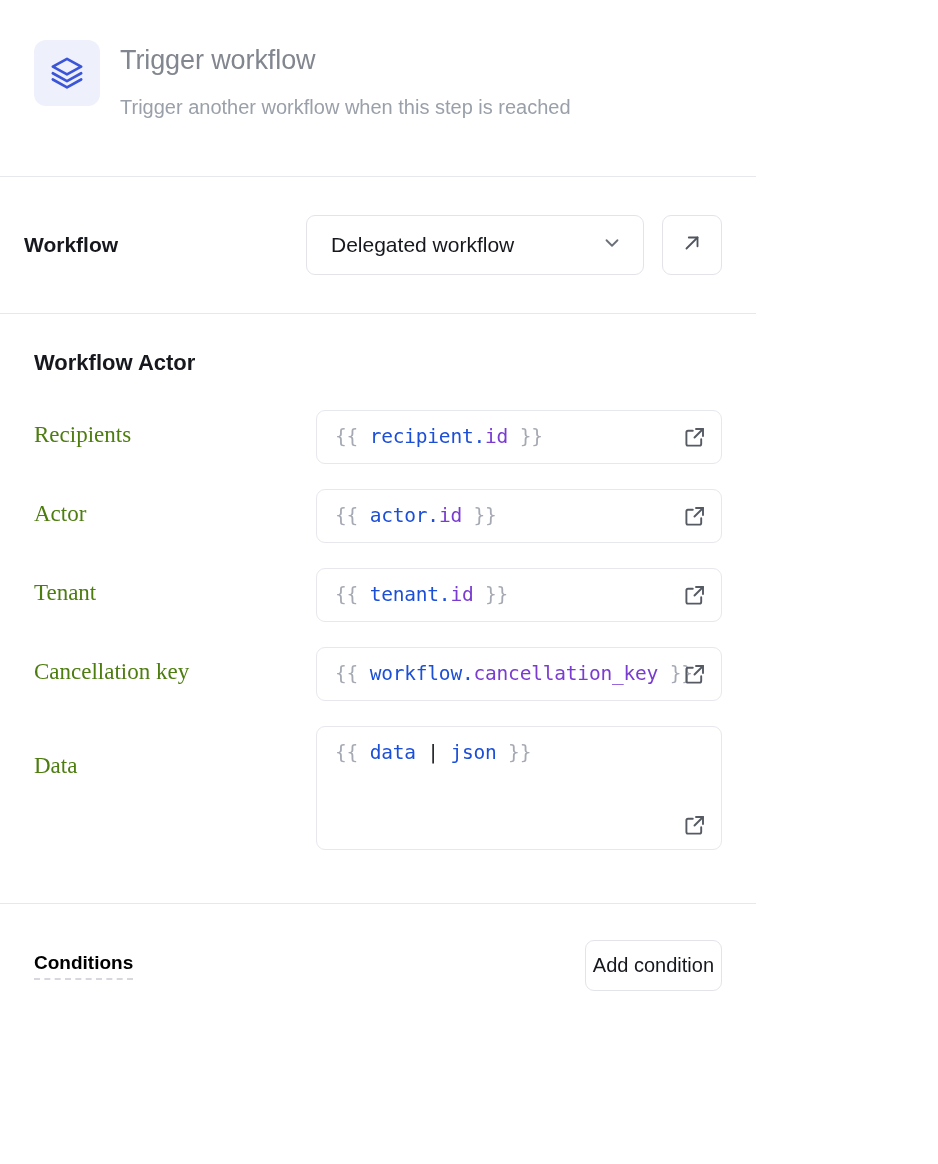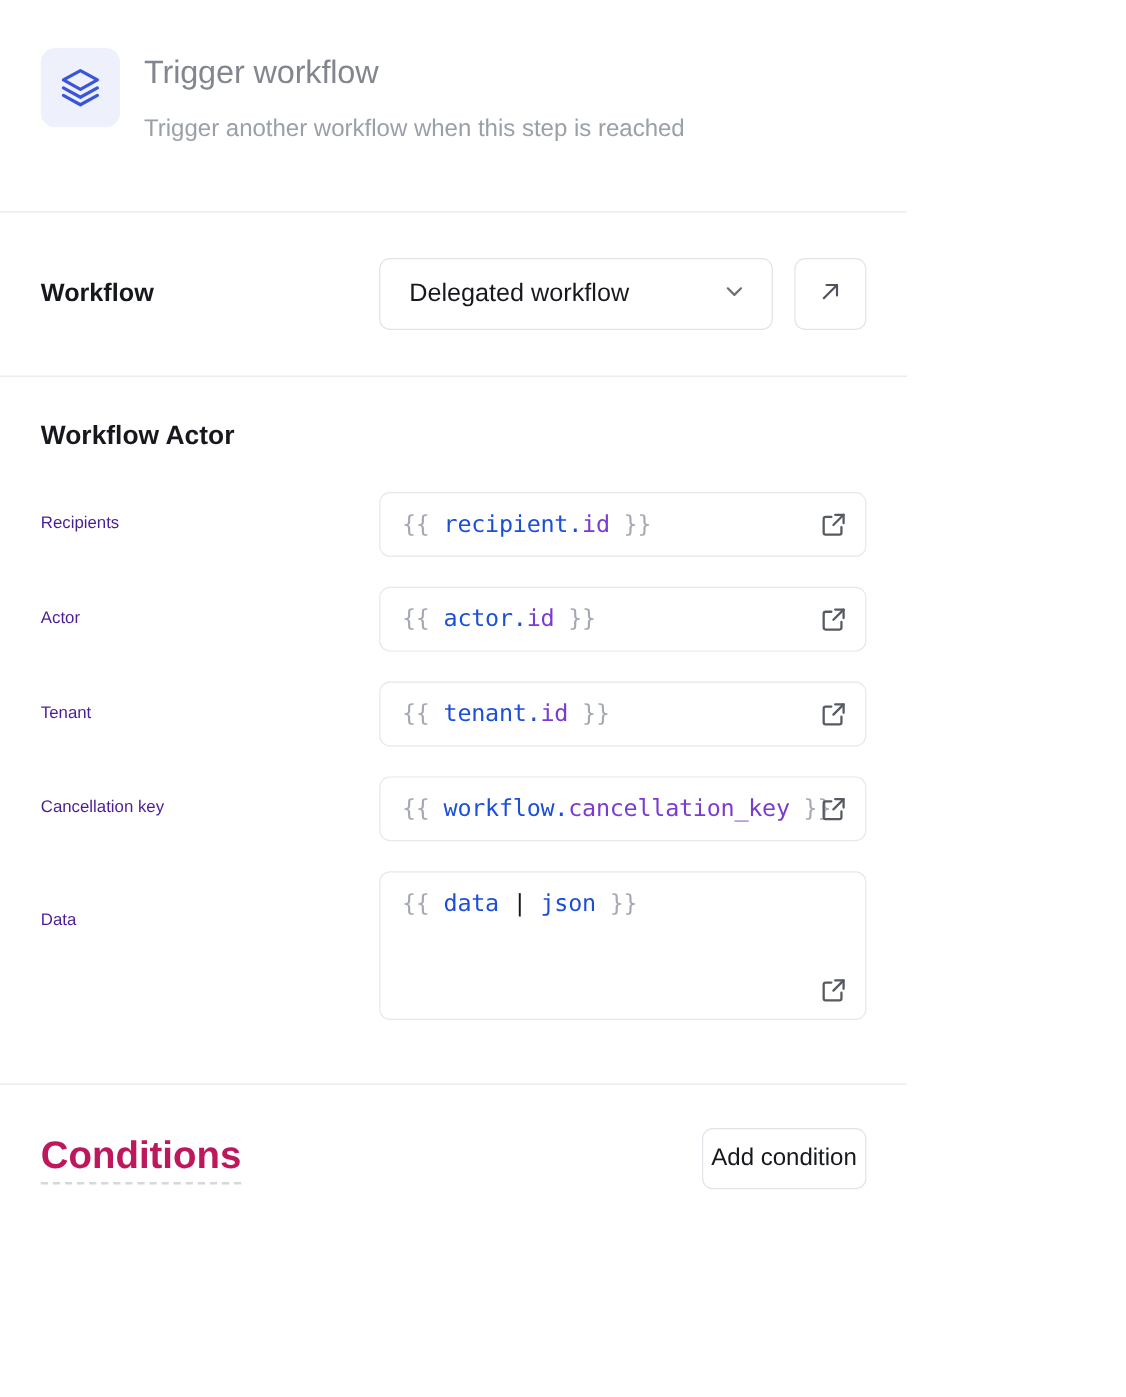--- a/index.html
+++ b/index.html
@@ -57,21 +57,21 @@
   }
 
   .divider {
     width: 100%;
     height: 1px;
     background: #e7e8ed;
   }
 
   
   .workflow-section {
-    padding: 38px 34px 38px 34px;
+    padding: 38px 34px 38px 24px;
     display: flex;
     align-items: center;
   }
   .workflow-label {
     font-size: 21px;
     font-weight: 700;
     color: #16181d;
     width: 282px;
     flex: 0 0 auto;
   }
@@ -117,23 +117,24 @@
     margin-bottom: 34px;
   }
   .field-row {
     display: flex;
     align-items: flex-start;
     margin-bottom: 25px;
   }
   .field-label {
     width: 282px;
     flex: 0 0 auto;
-    font-size: 14px;
-    color: #4c1d95;
+    font-size: 23px;
+    color: #4d7c0f;
     line-height: 50px;
+    font-family: Liberation Serif, serif;
   }
   .field-label.tall { line-height: 80px; }
   .code-input {
     position: relative;
     flex: 1 1 auto;
     min-height: 52px;
     border: 1px solid #e7e8ed;
     border-radius: 9px;
     background: #ffffff;
     padding: 12px 28px 12px 18px;
@@ -166,23 +167,23 @@
   }
 
   
   .conditions-section {
     padding: 36px 34px 0 34px;
     display: flex;
     align-items: center;
     justify-content: space-between;
   }
   .conditions-title {
-    font-size: 32px;
+    font-size: 19px;
     font-weight: 700;
-    color: #be185d;
+    color: #000000;
     border-bottom: 2px dashed #d6d8de;
     padding-bottom: 4px;
     cursor: help;
     display: inline-block;
   }
   .add-condition-btn {
     height: 51px;
     padding: 0 7px;
     border: 1px solid #e3e4ea;
     border-radius: 9px;

